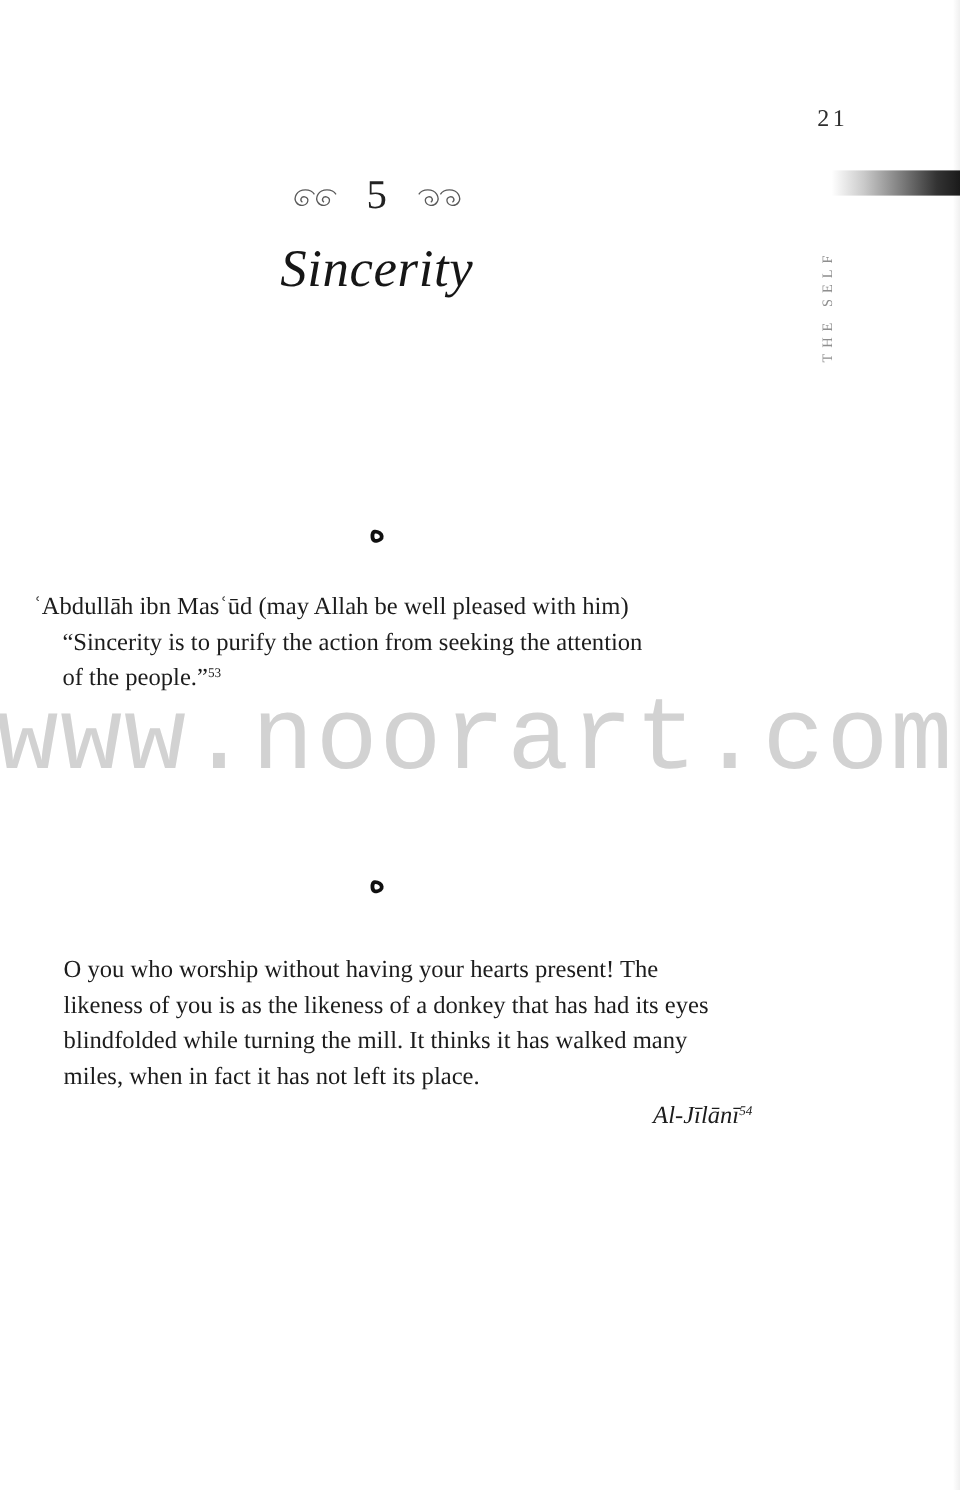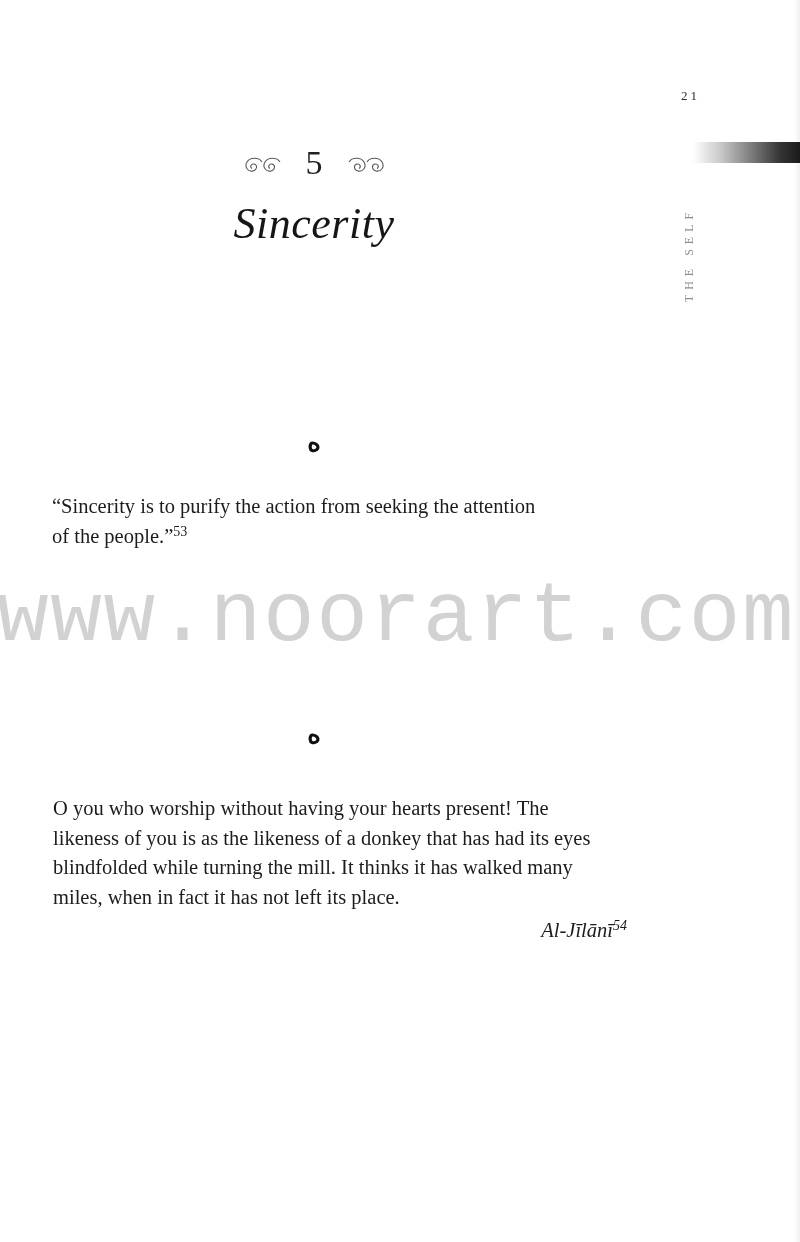--- a/index.html
+++ b/index.html
@@ -25,21 +25,21 @@
     white-space: nowrap;
     z-index: 1;
     line-height: 1;
   }
   .content { position: absolute; inset: 0; z-index: 2; }
 
   .page-number {
     position: absolute;
     left: 681px;
     top: 88px;
-    font-size: 13px;
+    font-size: 20px;
     letter-spacing: 3px;
     color: #2e2e2e;
   }
   .gradient-bar {
     position: absolute;
     left: 693px;
     top: 142px;
     width: 107px;
     height: 21px;
     background: linear-gradient(90deg,
@@ -118,21 +118,21 @@
   .passage-1 { top: 492px; }
   .passage-2 { top: 794px; margin-left: 25px; }
   .passage .line { white-space: nowrap; }
   .passage .quote-line { padding-left: 24px; }
   .attribution {
     text-align: right;
     font-style: italic;
     margin-top: 4px;
   }
   sup.footnote {
-    font-size: 14px;
+    font-size: 11px;
     font-style: normal;
     vertical-align: baseline;
     position: relative;
     top: -7px;
     letter-spacing: 0;
   }
   .attribution sup.footnote { font-style: italic; }
 
   .right-edge {
     position: absolute;
@@ -172,20 +172,21 @@
       </span>
     </div>
 
     <div class="chapter-title">Sincerity</div>
 
     <div class="section-ornament ornament-1">
       <span>ه</span>
     </div>
 
     <div class="passage passage-1">
+      <div class="line">ʿAbdullāh ibn Masʿūd (may Allah be well pleased with him)</div>
       <div class="line quote-line">“Sincerity is to purify the action from seeking the attention</div>
       <div class="line quote-line"><span>of the people.”</span><sup class="footnote">53</sup></div>
     </div>
 
     <div class="section-ornament ornament-2">
       <span>ه</span>
     </div>
 
     <div class="passage passage-2">
       <div class="line">O you who worship without having your hearts present! The</div>

